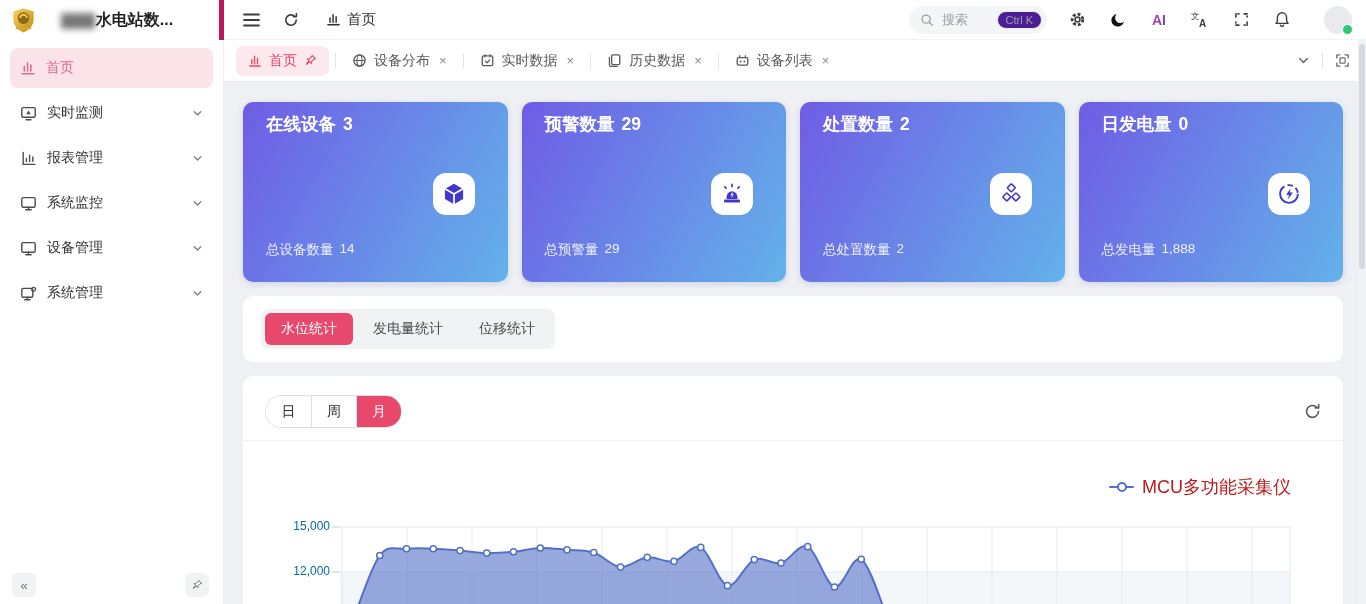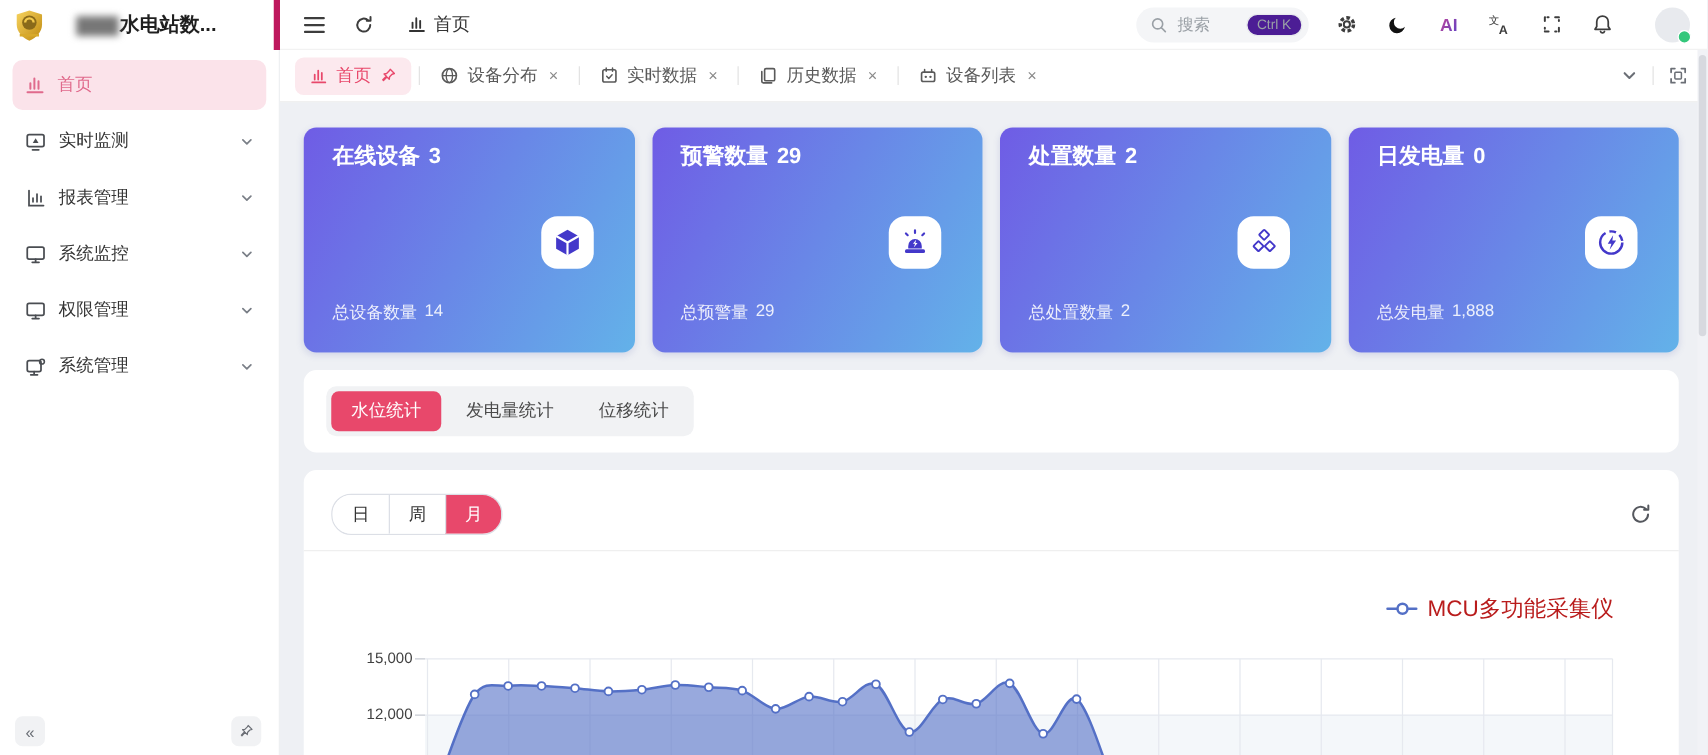--- a/index.html
+++ b/index.html
@@ -66,21 +66,21 @@
   .p2head{display:flex;align-items:center;justify-content:space-between;padding:19px 22px 12px 22px;border-bottom:1px solid #efefef;}
   .seg{display:inline-flex;border:1px solid #dcdfe6;border-radius:16px;overflow:hidden;}
   .seg .sbtn{width:45px;height:31px;background:#fff;border:none;border-left:1px solid #dcdfe6;font-size:14px;color:#333;display:flex;align-items:center;justify-content:center;cursor:pointer;font-family:inherit;}
   .seg .sbtn:first-child{border-left:none;}
   .seg .sbtn.active{background:#e8486b;color:#fff;}
   .refresh{color:#55585e;cursor:pointer;}
   .chart-wrap{position:relative;height:167px;overflow:hidden;}
   .legend{position:absolute;top:34px;right:52px;display:flex;align-items:center;gap:8px;font-size:18px;color:#b91c1c;cursor:pointer;}
   .lg-mark{position:relative;width:25px;height:2.5px;background:#5470c6;border-radius:2px;}
   .lg-mark .c{position:absolute;left:8px;top:-3.6px;width:6px;height:6px;border-radius:50%;background:#fff;border:2px solid #5470c6;}
-  .ytick{position:absolute;left:27px;width:60px;text-align:right;font-size:12px;color:#404040;}
+  .ytick{position:absolute;left:27px;width:60px;text-align:right;font-size:12px;color:#0369a1;}
   .ytick.t1{top:78px;} .ytick.t2{top:123px;}
   #chartsvg{position:absolute;inset:0;}
 
   
   .scrollbar{position:absolute;top:0;right:0;bottom:0;width:8px;background:#f1f2f6;}
   .scrollbar .thumb{position:absolute;top:4px;left:1px;width:6px;height:225px;border-radius:3px;background:#d7d9df;}
 </style>
 </head>
 <body>
 
@@ -204,21 +204,21 @@
       <span>系统监控</span>
       <svg class="chev" width="11" height="11" viewBox="0 0 12 12" fill="none">
           <path d="M2.5 4.2L6 7.7l3.5-3.5" stroke="currentColor" stroke-width="1.5" stroke-linecap="round" stroke-linejoin="round"></path>
         </svg>
     </div>
     <div class="side-item">
       <svg width="17" height="17" viewBox="0 0 17 17" fill="none">
           <rect x="1.8" y="2.6" width="13.4" height="9.6" rx="1.5" stroke="currentColor" stroke-width="1.4"></rect>
           <path d="M8.5 12.2v2.4M5.8 14.8h5.4" stroke="currentColor" stroke-width="1.4" stroke-linecap="round"></path>
         </svg>
-      <span>权限管理</span>
+      <span>设备管理</span>
       <svg class="chev" width="11" height="11" viewBox="0 0 12 12" fill="none">
           <path d="M2.5 4.2L6 7.7l3.5-3.5" stroke="currentColor" stroke-width="1.5" stroke-linecap="round" stroke-linejoin="round"></path>
         </svg>
     </div>
     <div class="side-item">
       <svg width="17" height="17" viewBox="0 0 17 17" fill="none">
           <rect x="1.8" y="3.4" width="11" height="8.8" rx="1.5" stroke="currentColor" stroke-width="1.4"></rect>
           <circle cx="13.6" cy="4.3" r="1.9" stroke="currentColor" stroke-width="1.3"></circle>
           <path d="M7.3 12.2v2.4M4.6 14.8h5.4" stroke="currentColor" stroke-width="1.4" stroke-linecap="round"></path>
         </svg>

